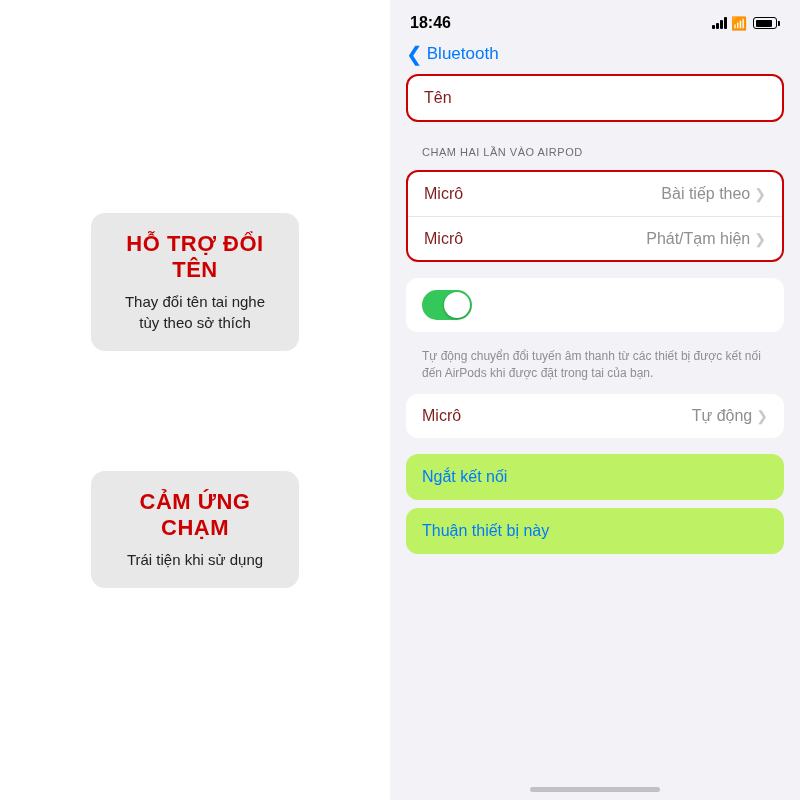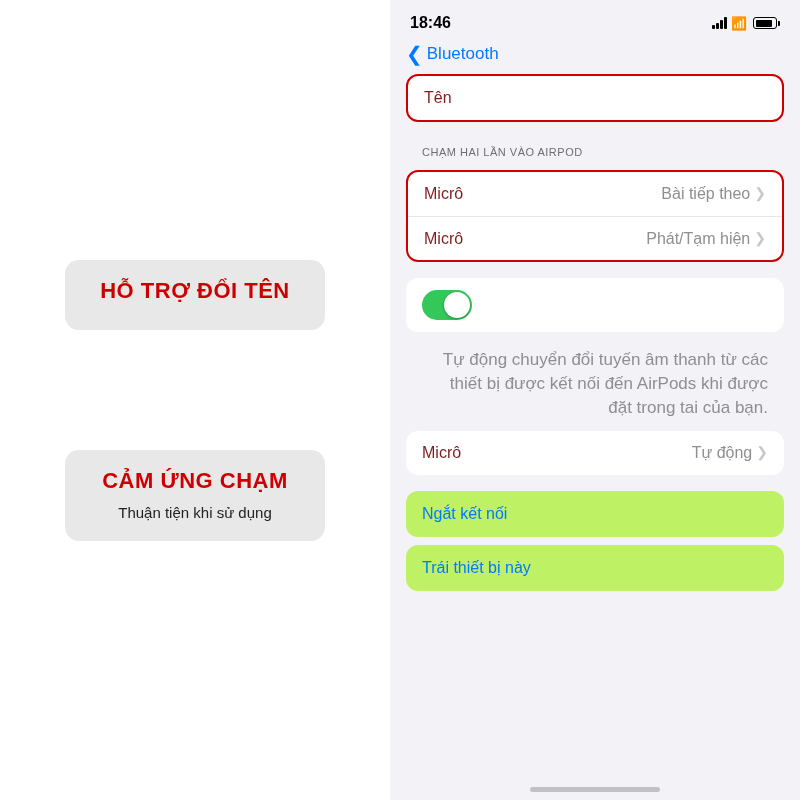--- a/index.html
+++ b/index.html
@@ -23,21 +23,21 @@
       justify-content: center;
       gap: 120px;
       padding: 20px;
     }
 
     .info-box {
       background: #e8e8e8;
       border-radius: 14px;
       padding: 18px 24px;
       text-align: center;
-      width: 260px;
+      width: 208px;
     }
 
     .info-box .title {
       font-size: 22px;
       font-weight: 900;
       color: #cc0000;
       letter-spacing: 0.5px;
       margin-bottom: 8px;
     }
 
@@ -181,20 +181,21 @@
 
     .row-label {
       font-size: 16px;
       color: #7f1d1d;
     }
 
     .row-value {
       font-size: 16px;
       color: #8e8e93;
       display: flex;
+      align-items: center;
       gap: 4px;
     }
 
     .chevron {
       color: #c7c7cc;
       font-size: 14px;
     }
 
     .section-header {
       font-size: 11px;
@@ -219,25 +220,24 @@
       right: 2px;
       top: 2px;
       width: 26px;
       height: 26px;
       background: #fff;
       border-radius: 50%;
       box-shadow: 0 1px 3px rgba(0,0,0,0.3);
     }
 
     .description-text {
-      font-size: 17px;
+      font-size: 12px;
       color: #8e8e93;
       padding: 0 16px 12px 16px;
       line-height: 1.4;
-      text-align: right;
     }
 
     
     .disconnect-card {
       background: #bef264;
       border-radius: 12px;
       margin-bottom: 8px;
       overflow: hidden;
     }
 
@@ -259,25 +259,26 @@
       border-radius: 3px;
       opacity: 0.2;
     }
   </style>
 </head>
 <body>
 
 <div class="left-panel">
   <div class="info-box">
     <div class="title">HỖ TRỢ ĐỔI TÊN</div>
+    <div class="desc">Thay đổi tên tai nghe<br>tùy theo sở thích</div>
   </div>
 
   <div class="info-box">
     <div class="title">CẢM ỨNG CHẠM</div>
-    <div class="desc">Thuận tiện khi sử dụng</div>
+    <div class="desc">Trái tiện khi sử dụng</div>
   </div>
 </div>
 
 <div class="right-panel">
 
   <div class="status-bar">
     <div class="status-time">18:46</div>
     <div class="status-icons">
       <div class="signal-bars">
         <span></span>
@@ -348,20 +349,20 @@
           <span class="chevron">❯</span>
         </span>
       </div>
     </div>
 
     <div class="disconnect-card">
       <div class="disconnect-row">Ngắt kết nối</div>
     </div>
 
     <div class="disconnect-card">
-      <div class="disconnect-row">Trái thiết bị này</div>
+      <div class="disconnect-row">Thuận thiết bị này</div>
     </div>
 
   </div>
 
   <div class="home-indicator"></div>
 
 </div>
 
 </body></html>

